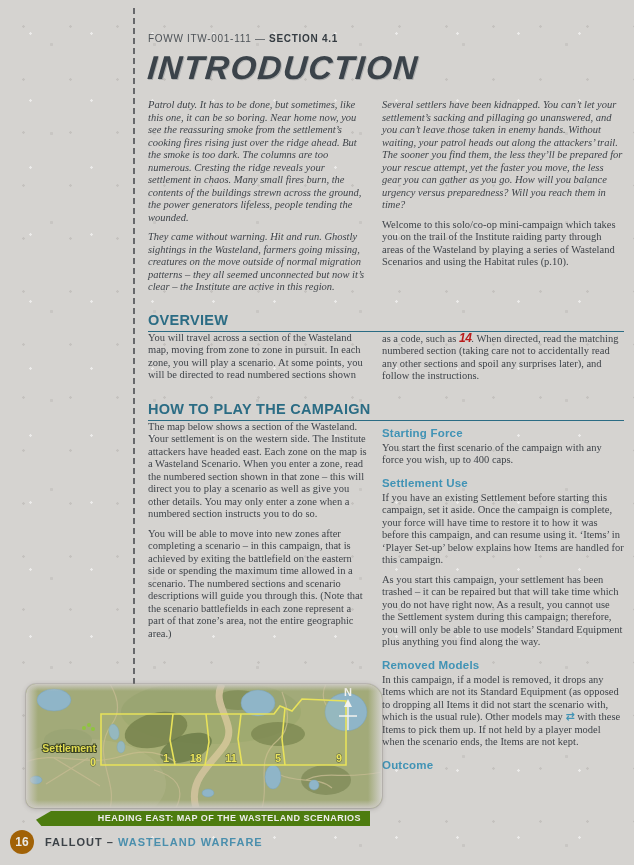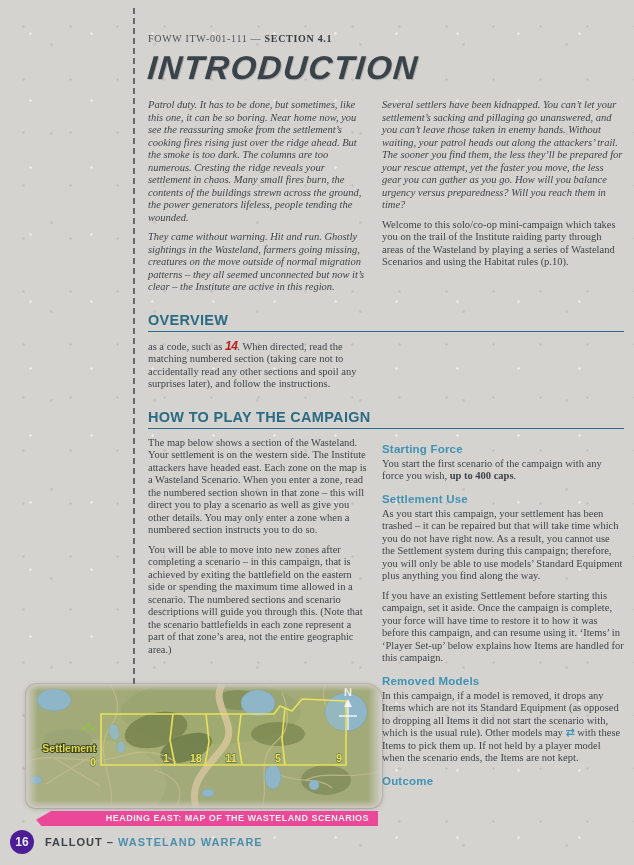--- a/index.html
+++ b/index.html
@@ -12,82 +12,82 @@
     content:"";position:absolute;inset:0;pointer-events:none;
     background-image:
       radial-gradient(rgba(110,105,98,.16) 1px, transparent 1.4px),
       radial-gradient(rgba(255,255,255,.55) 1px, transparent 1.4px),
       radial-gradient(rgba(90,88,82,.10) 1.5px, transparent 2px);
     background-size:47px 53px, 61px 67px, 103px 89px;
   }
   .cut-line{position:absolute;left:133px;top:8px;height:676px;width:0;
     border-left:2px dashed #54565a;opacity:.85;}
   .content{position:absolute;left:148px;top:33px;width:476px;}
-  .kicker{font-family:Liberation Serif, serif;font-size:10px;letter-spacing:.7px;color:#4d5257;}
+  .kicker{font-family:Liberation Sans, sans-serif;font-size:10px;letter-spacing:.7px;color:#4d5257;}
   .kicker .strong{font-weight:700;color:#343b41;}
   .page-title{
     font-family:"Liberation Sans",sans-serif;font-weight:700;font-style:italic;
     font-size:33px;letter-spacing:1.5px;color:#3b434a;
     transform:skewX(-5deg);transform-origin:left bottom;
     margin:5px 0 12px -2px;text-shadow:1px 1px 0 rgba(59,67,74,.25);
   }
   .cols{display:grid;grid-template-columns:220px 242px;column-gap:14px;}
   .body-text p{margin:0 0 7px;font-size:10.5px;line-height:12.5px;}
   .it{font-style:italic;}
   .sec-head{
     font-family:"Liberation Sans",sans-serif;font-weight:700;font-size:14.5px;
     color:#2b6c84;letter-spacing:.3px;border-bottom:1.5px solid #2b6c84;
-    padding-bottom:3px;margin:11px 0 8px;
+    padding-bottom:3px;margin:11px 0 0;
   }
   .sub-head{
     font-family:"Liberation Sans",sans-serif;font-weight:700;font-size:11.5px;
     color:#4193b5;margin:10px 0 3px;letter-spacing:.2px;
   }
   .sub-head.first{margin-top:6px;}
   .code-num{
     font-family:"Liberation Sans",sans-serif;font-weight:700;font-style:italic;
     color:#b91c1c;font-size:12px;letter-spacing:-.5px;
   }
-  .bold{font-weight:700;}
+  .bold{font-weight:400;}
   .exchange{color:#4193b5;font-weight:700;font-family:"DejaVu Sans",sans-serif;font-size:11px;}
   
   .map-figure{position:absolute;left:26px;top:684px;width:356px;background:#d5d3d0;}
   .map-terrain{
     position:relative;width:356px;height:124px;overflow:hidden;
     border-radius:10px 16px 12px 9px;
     box-shadow:0 1px 5px rgba(70,66,58,.28), 0 0 0 1px rgba(160,156,148,.35);
     background:#a2aa79;
   }
   .fade{position:absolute;pointer-events:none;}
   .fade-l{left:0;top:0;bottom:0;width:12px;background:linear-gradient(90deg,#cfccc6,rgba(207,204,198,0));}
   .fade-r{right:0;top:0;bottom:0;width:14px;background:linear-gradient(270deg,#d3d1cc,rgba(211,209,204,0));}
   .fade-t{left:0;right:0;top:0;height:7px;background:linear-gradient(180deg,#ccc9c2,rgba(204,201,194,0));}
   .fade-b{left:0;right:0;bottom:0;height:8px;background:linear-gradient(0deg,#ccc9c2,rgba(204,201,194,0));}
   .map-caption{
-    margin:3px 4px 0 10px;height:15px;background:#ec4899;
+    margin:3px 12px 0 10px;height:15px;background:#4d7c0f;
     clip-path:polygon(0 58%,4.5% 0,100% 0,100% 100%,1.6% 100%);
   }
   .map-caption span{
     display:block;text-align:right;padding-right:9px;line-height:15px;
     font-family:"Liberation Sans",sans-serif;font-weight:700;font-size:9px;
     letter-spacing:.45px;color:#eeeeec;
   }
   .zone-num{
     font-family:"Liberation Sans",sans-serif;font-weight:700;font-size:11px;
     fill:#eae45c;paint-order:stroke;stroke:#454e2b;stroke-width:.8px;
   }
   .settle-label{
     font-family:"Liberation Sans",sans-serif;font-weight:700;font-size:10.5px;
     fill:#e0da52;paint-order:stroke;stroke:#3c4526;stroke-width:2px;
   }
   .compass-n{font-family:"Liberation Sans",sans-serif;font-weight:700;font-size:11px;fill:#f3f3ef;}
   
   .footer{position:absolute;left:10px;top:830px;display:flex;align-items:center;gap:11px;
     font-family:"Liberation Sans",sans-serif;}
-  .page-num{width:24px;height:24px;border-radius:50%;background:#4c1d95;color:#e9e9e6;
+  .page-num{width:24px;height:24px;border-radius:50%;background:#a16207;color:#e9e9e6;
     font-weight:700;font-size:12px;display:flex;align-items:center;justify-content:center;}
   .book-title{font-weight:700;font-size:11px;letter-spacing:1px;color:#3c4247;}
   .book-title .teal{color:#4b8fad;margin-top:30px;}
 </style>
 </head>
 <body>
 
 <div class="page">
 
   <div class="cut-line"></div>
@@ -109,39 +109,42 @@
       <div>
         <p class="it">Several settlers have been kidnapped. You can’t let your settlement’s sacking and pillaging go unanswered, and you can’t leave those taken in enemy hands. Without waiting, your patrol heads out along the attackers’ trail. The sooner you find them, the less they’ll be prepared for your rescue attempt, yet the faster you move, the less gear you can gather as you go. How will you balance urgency versus preparedness? Will you reach them in time?</p>
         <p>Welcome to this solo/co-op mini-campaign which takes you on the trail of the Institute raiding party through areas of the Wasteland by playing a series of Wasteland Scenarios and using the Habitat rules (p.10).</p>
       </div>
     </div>
 
     <div>
       <div class="sec-head">OVERVIEW</div>
       <div class="cols body-text">
         <div>
+          <p>You will travel across a section of the Wasteland map, moving from zone to zone in pursuit. In each zone, you will play a scenario. At some points, you will be directed to read numbered sections shown</p>
+        </div>
+        <div>
           <p><span>as a code, such as </span><span class="code-num">14</span><span>. When directed, read the matching numbered section (taking care not to accidentally read any other sections and spoil any surprises later), and follow the instructions.</span></p>
         </div>
       </div>
     </div>
 
     <div>
       <div class="sec-head">HOW TO PLAY THE CAMPAIGN</div>
       <div class="cols body-text">
         <div>
           <p>The map below shows a section of the Wasteland. Your settlement is on the western side. The Institute attackers have headed east. Each zone on the map is a Wasteland Scenario. When you enter a zone, read the numbered section shown in that zone – this will direct you to play a scenario as well as give you other details. You may only enter a zone when a numbered section instructs you to do so.</p>
           <p>You will be able to move into new zones after completing a scenario – in this campaign, that is achieved by exiting the battlefield on the eastern side or spending the maximum time allowed in a scenario. The numbered sections and scenario descriptions will guide you through this. (Note that the scenario battlefields in each zone represent a part of that zone’s area, not the entire geographic area.)</p>
         </div>
         <div>
           <div class="sub-head first">Starting Force</div>
           <p><span>You start the first scenario of the campaign with any force you wish, </span><span class="bold">up to 400 caps</span><span>.</span></p>
 
           <div class="sub-head">Settlement Use</div>
+          <p>If you have an existing Settlement before starting this campaign, set it aside. Once the campaign is complete, your force will have time to restore it to how it was before this campaign, and can resume using it. ‘Items’ in ‘Player Set-up’ below explains how Items are handled for this campaign.</p>
           <p>As you start this campaign, your settlement has been trashed – it can be repaired but that will take time which you do not have right now. As a result, you cannot use the Settlement system during this campaign; therefore, you will only be able to use models’ Standard Equipment plus anything you find along the way.</p>
-          <p>If you have an existing Settlement before starting this campaign, set it aside. Once the campaign is complete, your force will have time to restore it to how it was before this campaign, and can resume using it. ‘Items’ in ‘Player Set-up’ below explains how Items are handled for this campaign.</p>
 
           <div class="sub-head">Removed Models</div>
           <p><span>In this campaign, if a model is removed, it drops any Items which are not its Standard Equipment (as opposed to dropping all Items it did not start the scenario with, which is the usual rule). Other models may </span><span class="exchange">⇄</span><span> with these Items to pick them up. If not held by a player model when the scenario ends, the Items are not kept.</span></p>
 
           <div class="sub-head">Outcome</div>
         </div>
       </div>
     </div>
   </div>
 

